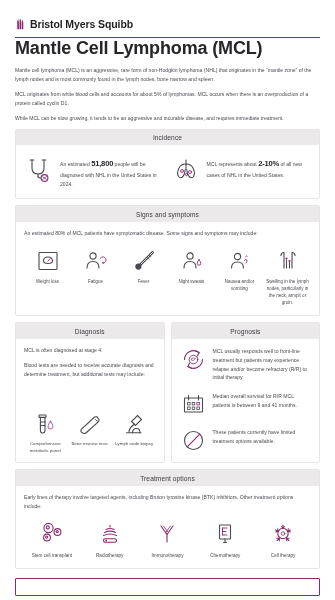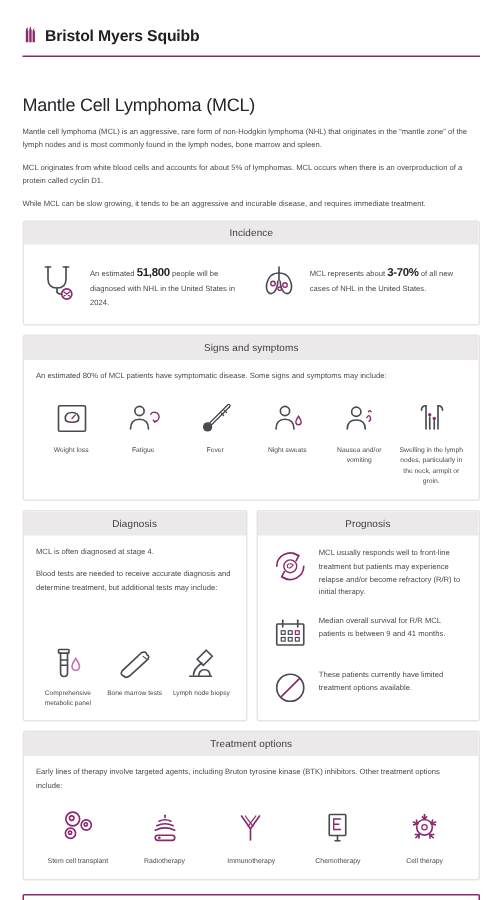--- a/index.html
+++ b/index.html
@@ -44,24 +44,24 @@
   }
   .brand-rule {
     margin-top: 7px;
     height: 1.2px;
     background: #8a2a6e;
     width: 100%;
   }
 
   
   .page-title {
-    font-size: 12px;
-    font-weight: 400;
+    font-size: 18px;
+    font-weight: 700;
     color: #25252a;
-    margin: 25px 0 7px 0;
+    margin: 0 0 7px 0;
     letter-spacing: -0.15px;
   }
   p.intro {
     font-size: 5.1px;
     line-height: 1.75;
     color: #4a4a52;
     margin: 0 0 6px 0;
   }
 
   
@@ -281,21 +281,21 @@
           <span class="incidence-ico">
             <svg width="30" height="30" viewBox="0 0 30 30" fill="none" stroke="#4a4a52" stroke-width="1.1" stroke-linecap="round">
               <path d="M15 6 L15 15"></path>
               <path d="M15 10 Q10 10 8 14 Q5.5 19 7.5 22.5 Q9.5 25 12 22.5 Q14 20 14.2 15.5"></path>
               <path d="M15 10 Q20 10 22 14 Q24.5 19 22.5 22.5 Q20.5 25 18 22.5 Q16 20 15.8 15.5"></path>
               <circle cx="11" cy="17" r="1.5" stroke="#8a2a6e" stroke-width="0.9"></circle>
               <circle cx="19" cy="18" r="1.5" stroke="#8a2a6e" stroke-width="0.9"></circle>
               <circle cx="15.5" cy="20.5" r="1.2" stroke="#8a2a6e" stroke-width="0.9"></circle>
             </svg>
           </span>
-          <span class="incidence-txt"><span>MCL represents about </span><span class="stat">3-70%</span><span> of all new cases of NHL in the United States.</span></span>
+          <span class="incidence-txt"><span>MCL represents about </span><span class="stat">2-10%</span><span> of all new cases of NHL in the United States.</span></span>
         </div>
 
       </div>
     </div>
   </section>
 
   <section class="card">
     <div class="card-head">Signs and symptoms</div>
     <div class="card-body">
       <p class="lead">An estimated 80% of MCL patients have symptomatic disease. Some signs and symptoms may include:</p>

